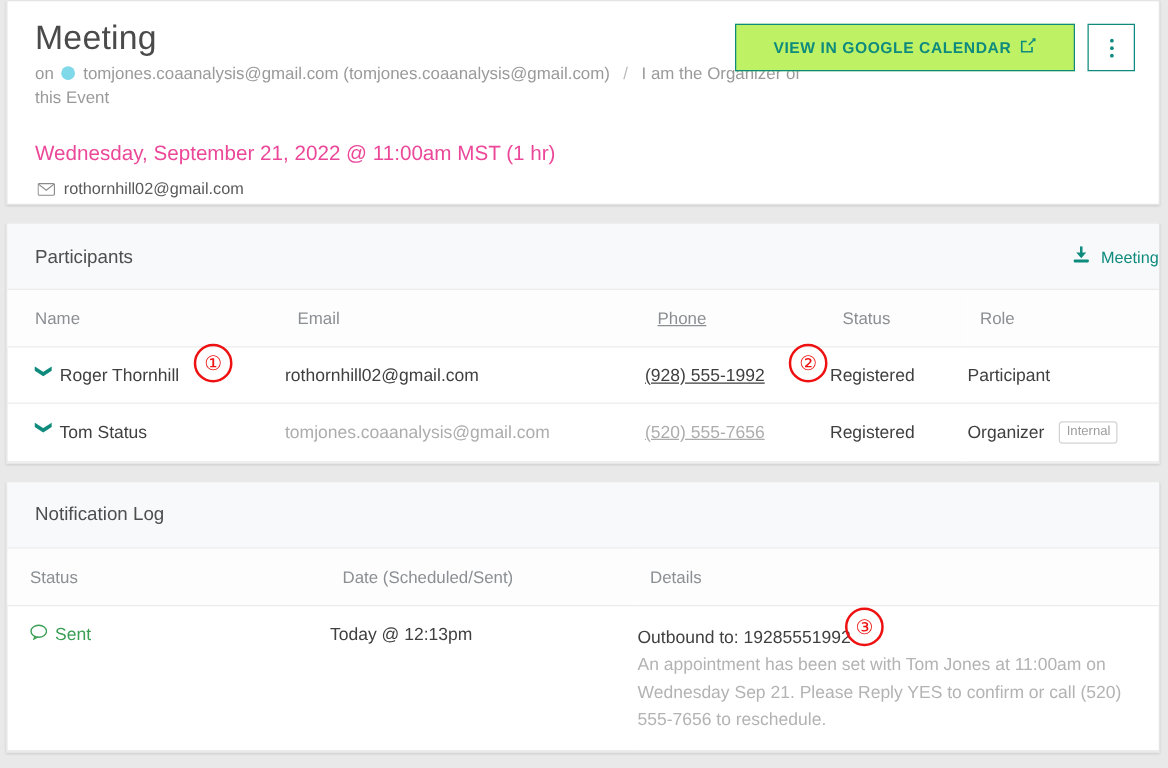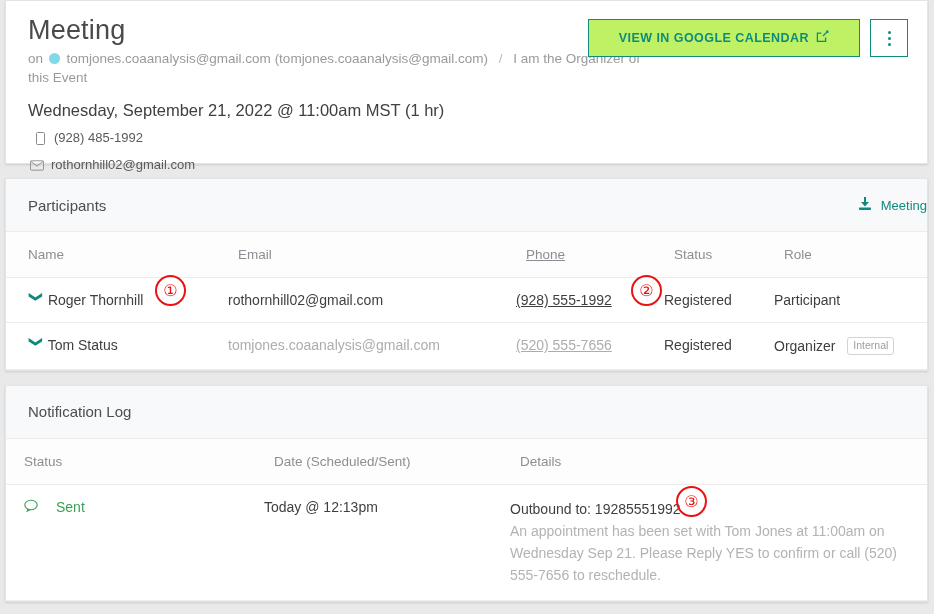--- a/index.html
+++ b/index.html
@@ -62,23 +62,23 @@
     border-radius: 50%;
     background: #7fd9e8;
     vertical-align: -1px;
     margin: 0 3px 0 2px;
   }
   .hdr-sub .sep {
     color: #bdbdbd;
     margin: 0 7px;
   }
   .hdr-when {
-    margin-top: 12px;
+    margin-top: 25px;
     font-size: 16.5px;
-    color: #404040;
+    color: #ec4899;
     line-height: 22px;
   }
   .hdr-contact {
     margin-top: 7px;
     font-size: 13px;
     color: #5a5a5a;
     line-height: 20px;
     display: flex;
     align-items: center;
     gap: 7px;
@@ -203,21 +203,21 @@
     font-size: 10.5px;
     padding: 2px 5px 3px;
     margin-left: 8px;
     vertical-align: 2px;
     line-height: 1;
   }
   .sent {
     color: #3a9e55;
     display: inline-flex;
     align-items: flex-end;
-    gap: 18px;
+    gap: 6px;
     font-size: 14px;
   }
   .detail-head { color: #3f3f3f; line-height: 20px; }
   .detail-body { color: #b3b3b3; line-height: 22px; margin-top: 1px; }
 
   
   .pcol-name  { width: 200px; padding-left: 22px !important; }
   .pcol-email { width: 278px; }
   .pcol-phone { width: 138px; text-decoration: underline; }
   .pcol-stat  { width: 100px; }
@@ -257,28 +257,20 @@
       <span>on</span>
       <span class="dot"></span>
       <span>tomjones.coaanalysis@gmail.com</span>
       <span>(tomjones.coaanalysis@gmail.com)</span>
       <span class="sep">/</span>
       <span>I am the Organizer of this Event</span>
     </div>
 
     <div class="hdr-when">Wednesday, September 21, 2022 @ 11:00am MST (1 hr)</div>
 
-    <div class="hdr-contact">
-      <span class="ico">
-        <svg width="9" height="13" viewBox="0 0 9 13" fill="none" stroke="#8a8a8a" stroke-width="1">
-          <rect x="0.5" y="0.5" width="8" height="12" rx="1"></rect>
-        </svg>
-      </span>
-      <span>(928) 485-1992</span>
-    </div>
 
     <div class="hdr-contact email">
       <span class="ico">
         <svg width="15" height="11" viewBox="0 0 15 11" fill="none" stroke="#8a8a8a" stroke-width="1">
           <rect x="0.5" y="0.5" width="14" height="10" rx="1"></rect>
           <path d="M0.8 1 L7.5 6.2 L14.2 1"></path>
         </svg>
       </span>
       <span>rothornhill02@gmail.com</span>
     </div>

